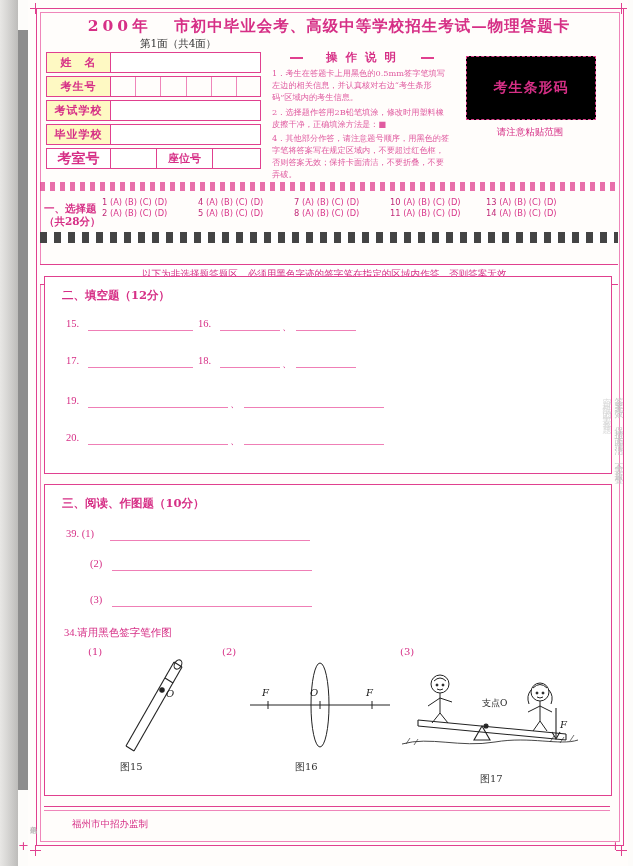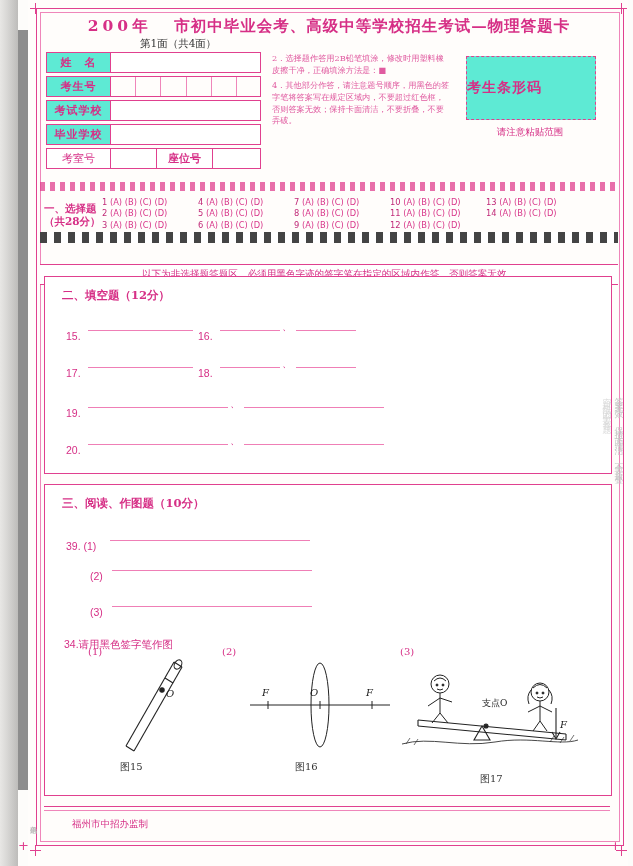--- a/index.html
+++ b/index.html
@@ -63,32 +63,32 @@
   .info{
     position:absolute;left:46px;top:52px;width:215px;
   }
   .info-row{display:flex;height:21px;margin-bottom:3px;}
   .info-label{
     width:63px;border:1.3px solid #e0408f;
     display:flex;align-items:center;justify-content:center;
     font-size:11px;color:#d62f86;font-weight:bold;
     font-family:"DejaVu Serif","Liberation Serif",serif;
     letter-spacing:1px;
-    background:#5eead4;
+    background:#fef9c3;
   }
   .info-box{
     flex:1;border:1.3px solid #e0408f;border-left:none;background:#fff;
     position:relative;
   }
   .info-box.cells{
     background:
       repeating-linear-gradient(90deg,transparent 0 24.2px,#ef86ba 24.2px 25.2px);
   }
   .row-seat{display:flex;height:21px;margin-bottom:3px;}
-  .seat-b1{width:63px;border:1.3px solid #e0408f;display:flex;align-items:center;justify-content:center;font-size:11px;color:#d62f86;font-weight:normal;font-family:"DejaVu Serif","Liberation Serif",serif;background:#fff;}
+  .seat-b1{width:63px;border:1.3px solid #e0408f;display:flex;align-items:center;justify-content:center;font-size:14px;color:#d62f86;font-weight:bold;font-family:"DejaVu Serif","Liberation Serif",serif;background:#fff;}
   .seat-b2{width:45px;border:1.3px solid #e0408f;border-left:none;background:#fff;}
   .seat-b3{width:55px;border:1.3px solid #e0408f;border-left:none;display:flex;align-items:center;justify-content:center;font-size:11px;color:#d62f86;font-weight:bold;font-family:"DejaVu Serif","Liberation Serif",serif;background:#fff;}
   .seat-b4{flex:1;border:1.3px solid #e0408f;border-left:none;background:#fff;}
 
   
   .instr{
     position:absolute;left:272px;top:50px;width:180px;
   }
   .instr-title{
     text-align:center;font-size:11.5px;font-weight:bold;color:#d62f86;
@@ -101,22 +101,22 @@
   }
   .instr-title:before{left:18px;}
   .instr-title:after{right:18px;}
   .instr p{
     margin:3px 0 0 0;font-size:8.2px;line-height:1.45;color:#e05ba0;
     font-family:"DejaVu Serif","Liberation Serif",serif;
   }
   
   .barcode{
     position:absolute;left:466px;top:56px;width:128px;height:62px;
-    border:1.4px dashed #e0408f;background:#5eead4;
-    display:flex;align-items:center;justify-content:flex-start;
+    border:1.4px dashed #e0408f;background:#000000;
+    display:flex;align-items:center;justify-content:center;
   }
   .barcode span{
     font-size:14px;font-weight:bold;color:#d62f86;letter-spacing:1px;
     font-family:"DejaVu Serif","Liberation Serif",serif;
   }
   .barcode-note{
     position:absolute;left:466px;top:126px;width:128px;text-align:center;
     font-size:9.5px;color:#d62f86;font-family:"DejaVu Serif","Liberation Serif",serif;
   }
 
@@ -164,22 +164,21 @@
   }
   .sec-title{
     position:absolute;font-size:11.5px;font-weight:bold;color:#d62f86;
     font-family:"DejaVu Serif","Liberation Serif",serif;
   }
   .blank-line{
     position:absolute;border-bottom:1px solid #ef7fb6;
   }
   .qno{
     position:absolute;font-size:10.5px;color:#d62f86;
-    font-family:Liberation Sans, sans-serif;
-    margin-top:12px;
+    font-family:Liberation Serif, serif;
   }
   .dot{position:absolute;font-size:10px;color:#d62f86;}
 
   
   .figcap{
     position:absolute;font-size:10px;color:#333;
     font-family:"DejaVu Serif","Liberation Serif",serif;
   }
   .sublab{
     position:absolute;font-size:10px;color:#d62f86;
@@ -261,20 +260,22 @@
     </div>
     <div class="row-seat">
       <div class="seat-b1">考室号</div>
       <div class="seat-b2"></div>
       <div class="seat-b3">座位号</div>
       <div class="seat-b4"></div>
     </div>
   </div>
 
   <div class="instr">
+    <div class="instr-title">操 作 说 明</div>
+    <p>1．考生在答题卡上用黑色的0.5mm签字笔填写左边的相关信息，并认真核对右边“考生条形码”区域内的考生信息。</p>
     <p>2．选择题作答用2B铅笔填涂，修改时用塑料橡皮擦干净，正确填涂方法是：■</p>
     <p>4．其他部分作答，请注意题号顺序，用黑色的签字笔将答案写在规定区域内，不要超过红色框，否则答案无效；保持卡面清洁，不要折叠，不要弄破。</p>
   </div>
 
   <div class="barcode">
     <span>考生条形码</span>
   </div>
   <div class="barcode-note">请注意粘贴范围</div>
 
   <div class="band"></div>
@@ -292,27 +293,20 @@
         <div class="citem"><b>10</b> <span>(A) (B) (C) (D)</span></div>
         <div class="citem"><b>13</b> <span>(A) (B) (C) (D)</span></div>
       </div>
       <div class="choice-line">
         <div class="citem"><b>2</b> <span>(A) (B) (C) (D)</span></div>
         <div class="citem"><b>5</b> <span>(A) (B) (C) (D)</span></div>
         <div class="citem"><b>8</b> <span>(A) (B) (C) (D)</span></div>
         <div class="citem"><b>11</b> <span>(A) (B) (C) (D)</span></div>
         <div class="citem"><b>14</b> <span>(A) (B) (C) (D)</span></div>
       </div>
-      <div class="choice-line">
-        <div class="citem"><b>3</b> <span>(A) (B) (C) (D)</span></div>
-        <div class="citem"><b>6</b> <span>(A) (B) (C) (D)</span></div>
-        <div class="citem"><b>9</b> <span>(A) (B) (C) (D)</span></div>
-        <div class="citem"><b>12</b> <span>(A) (B) (C) (D)</span></div>
-        <div class="citem"></div>
-      </div>
     </div>
   </div>
   <div class="timing-row"></div>
 
   <div class="notice">以下为非选择题答题区，必须用黑色字迹的签字笔在指定的区域内作答，否则答案无效。</div>
 
   <div class="sec" style="left:44px;top:276px;width:566px;height:196px;"></div>
   <div class="sec-title" style="left:62px;top:288px;">二、填空题（12分）</div>
 
   <div class="qno" style="left:66px;top:318px;">15.</div>

